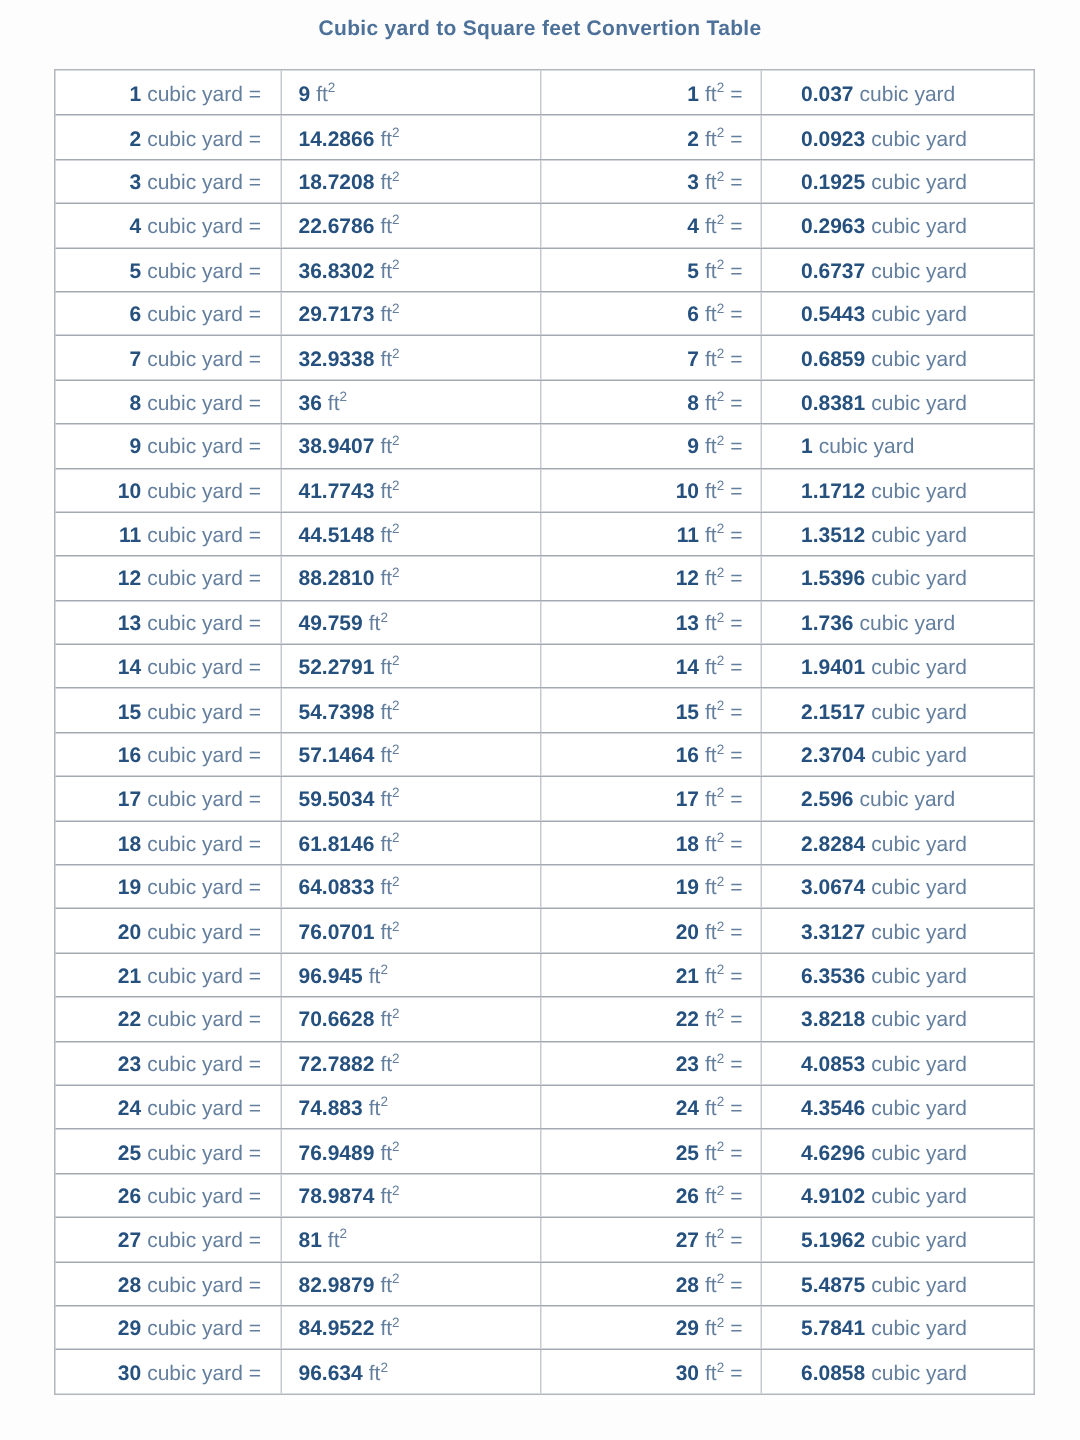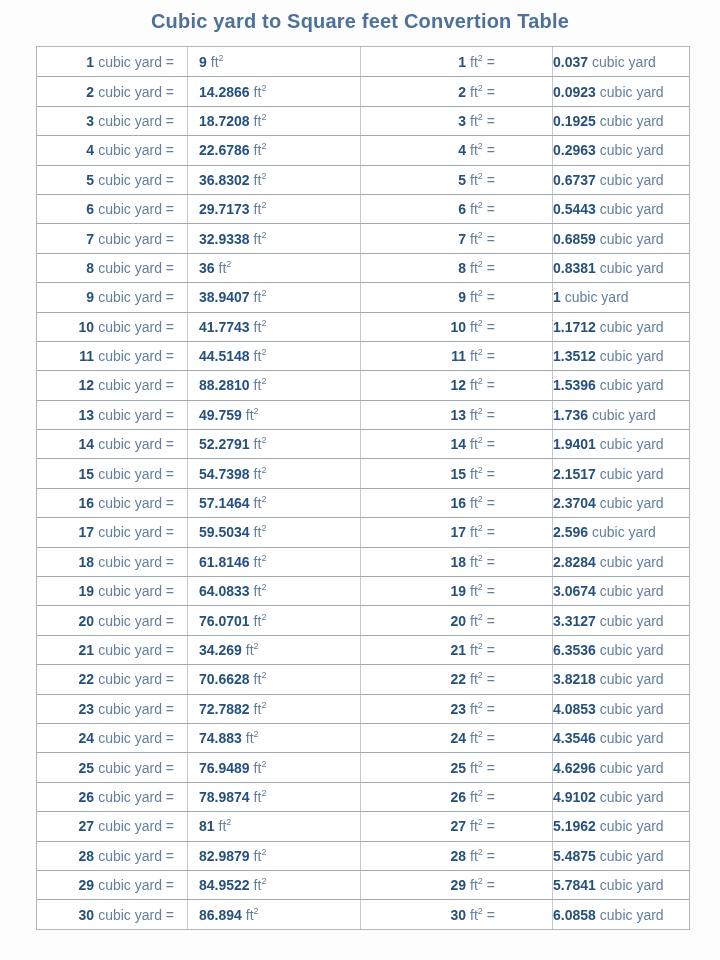--- a/index.html
+++ b/index.html
@@ -11,21 +11,21 @@
   .page {
     position: relative;
     width: 720px; height: 960px;
     background: #fdfdfd;
     overflow: hidden;
   }
   .title {
     position: absolute;
     top: 10px; left: 0; right: 0;
     text-align: center;
-    font-size: 20px;
+    font-size: 14px;
     font-weight: bold;
     letter-spacing: 0.2px;
     color: #4d7199;
   }
   .conv-table {
     position: absolute;
     left: 36px; top: 46px;
     width: 654px;
     border: 1px solid #b2b7be;
     background: #ffffff;
@@ -42,21 +42,21 @@
     display: flex;
     align-items: center;
     font-size: 14px;
     color: #647f9e;
     white-space: nowrap;
     overflow: hidden;
   }
   .cell.c1 { justify-content: flex-end; padding-right: 13px; }
   .cell.c2 { border-left: 1px solid #c6cad0; padding-left: 11px; }
   .cell.c3 { border-left: 1px solid #c6cad0; justify-content: flex-end; padding-right: 12px; }
-  .cell.c4 { border-left: 1px solid #c6cad0; padding-left: 0; margin-left: 45px; }
+  .cell.c4 { border-left: 1px solid #c6cad0; padding-left: 26px; }
   .num {
     font-weight: bold;
     color: #26517e;
     margin-right: 4px;
   }
   .word { color: #647f9e; }
   sup {
     font-size: 9px;
     line-height: 0;
     vertical-align: super;
@@ -428,21 +428,21 @@
           <span class="num">3.3127</span>
           <span class="word">cubic yard</span>
         </div>
       </div>
       <div class="row">
         <div class="cell c1">
           <span class="num">21</span>
           <span class="word">cubic yard =</span>
         </div>
         <div class="cell c2">
-          <span class="num">34.269</span>
+          <span class="num">96.945</span>
           <span class="word">ft<sup>2</sup></span>
         </div>
         <div class="cell c3">
           <span class="num">21</span>
           <span class="word">ft<sup>2</sup><span class="eq">=</span></span>
         </div>
         <div class="cell c4">
           <span class="num">6.3536</span>
           <span class="word">cubic yard</span>
         </div>
@@ -590,21 +590,21 @@
           <span class="num">5.7841</span>
           <span class="word">cubic yard</span>
         </div>
       </div>
       <div class="row">
         <div class="cell c1">
           <span class="num">30</span>
           <span class="word">cubic yard =</span>
         </div>
         <div class="cell c2">
-          <span class="num">86.894</span>
+          <span class="num">96.634</span>
           <span class="word">ft<sup>2</sup></span>
         </div>
         <div class="cell c3">
           <span class="num">30</span>
           <span class="word">ft<sup>2</sup><span class="eq">=</span></span>
         </div>
         <div class="cell c4">
           <span class="num">6.0858</span>
           <span class="word">cubic yard</span>
         </div>

